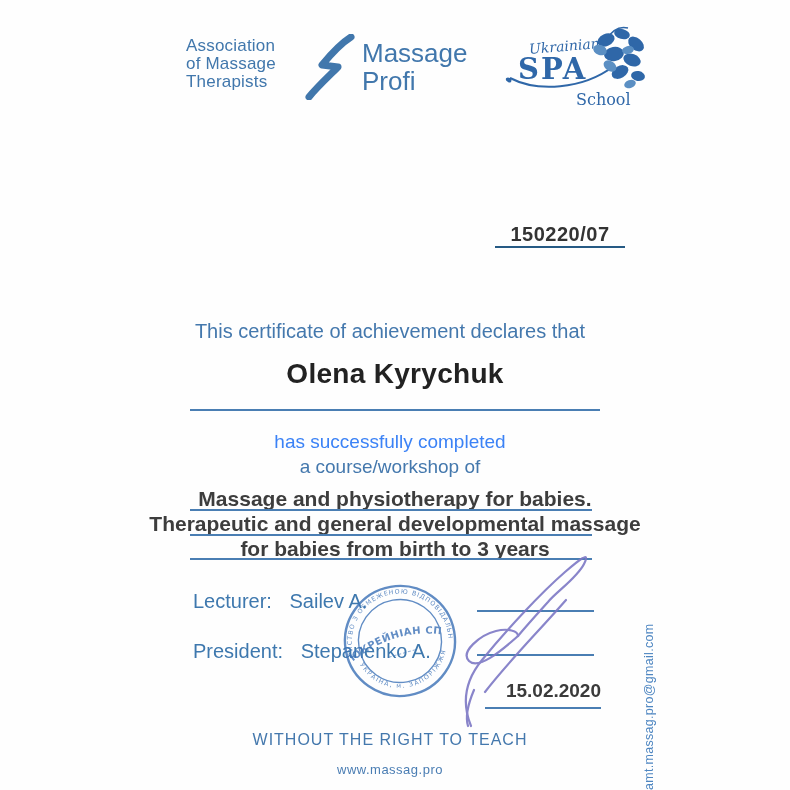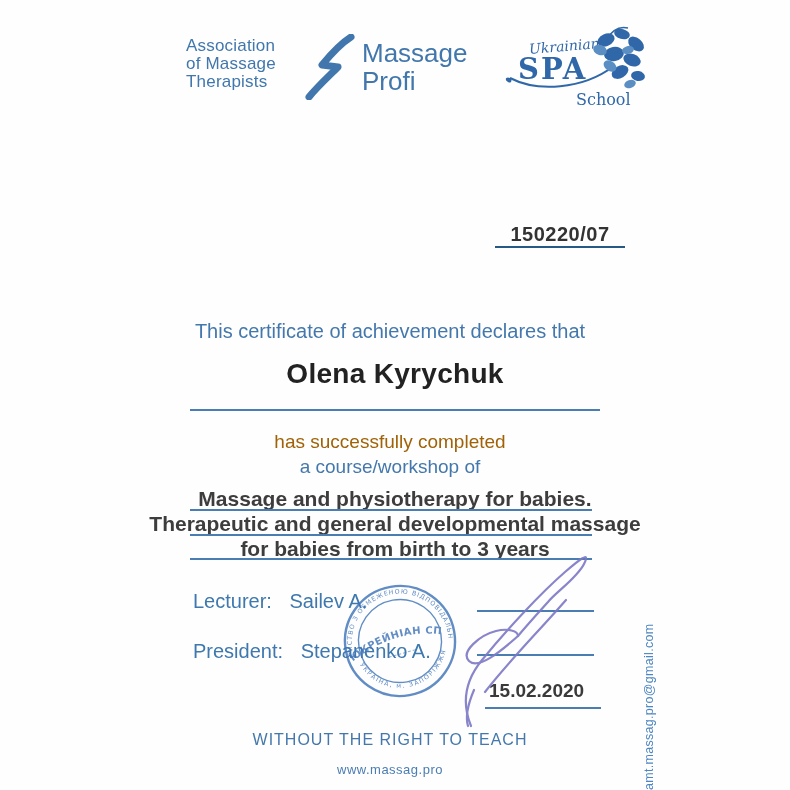--- a/index.html
+++ b/index.html
@@ -26,37 +26,37 @@
   
   .title{left:197px;top:208px;font-size:37px;letter-spacing:1px;color:#3d72a9;}
   .certnum{left:495px;top:223px;width:130px;text-align:center;font-size:20px;font-weight:700;
     color:#333;border-bottom:2px solid #265a84;letter-spacing:.5px;}
 
   
   .declaration{left:150px;width:480px;top:320px;font-size:20px;color:#4478ad;}
   .recipient{left:190px;width:410px;top:358px;font-size:28px;font-weight:700;color:#222222;
     border-bottom:2px solid #4a7eb3;padding-bottom:19px;letter-spacing:.3px;}
 
-  .completed1{left:150px;width:480px;top:431px;font-size:19px;color:#a16207;}
+  .completed1{left:150px;width:480px;top:431px;font-size:19px;color:#3b82f6;}
   .completed2{left:150px;width:480px;top:456px;font-size:19px;color:#4478ad;}
 
   .courseline{left:75px;width:640px;font-size:21px;font-weight:600;color:#3d3d3d;}
   .cl0{top:487px;} .cl1{top:512px;} .cl2{top:537px;}
   .underline{height:0;border-top:2px solid #4a7eb3;}
   .u0{left:190px;width:402px;top:509px;} .u1{left:190px;width:402px;top:534px;}
   .u2{left:190px;width:402px;top:558px;}
 
   
   .officer{font-size:20px;color:#3e78ae;}
   .lect{left:193px;top:590px;} .pres{left:193px;top:640px;}
   .officer .name{margin-left:12px;}
 
   
   .sigline1{left:477px;width:117px;top:610px;} .sigline2{left:477px;width:117px;top:654px;}
-  .dateval{left:489px;top:680px;width:112px;text-align:left;font-size:19px;font-weight:600;color:#3a3a3a;}
+  .dateval{left:489px;top:680px;width:112px;text-align:right;font-size:19px;font-weight:600;color:#3a3a3a;}
   .dateline{left:485px;width:116px;top:707px;}
 
   
   .stamp{left:340px;top:581px;width:120px;height:120px;}
   .signature{left:438px;top:540px;width:170px;height:190px;}
 
   
   .footnote{left:150px;width:480px;top:731px;font-size:16px;letter-spacing:1px;color:#4478ad;}
   .website{left:150px;width:480px;top:762px;font-size:13px;letter-spacing:.5px;color:#4a7db3;}
   .email{left:642px;top:622px;height:168px;writing-mode:vertical-rl;transform:rotate(180deg);

